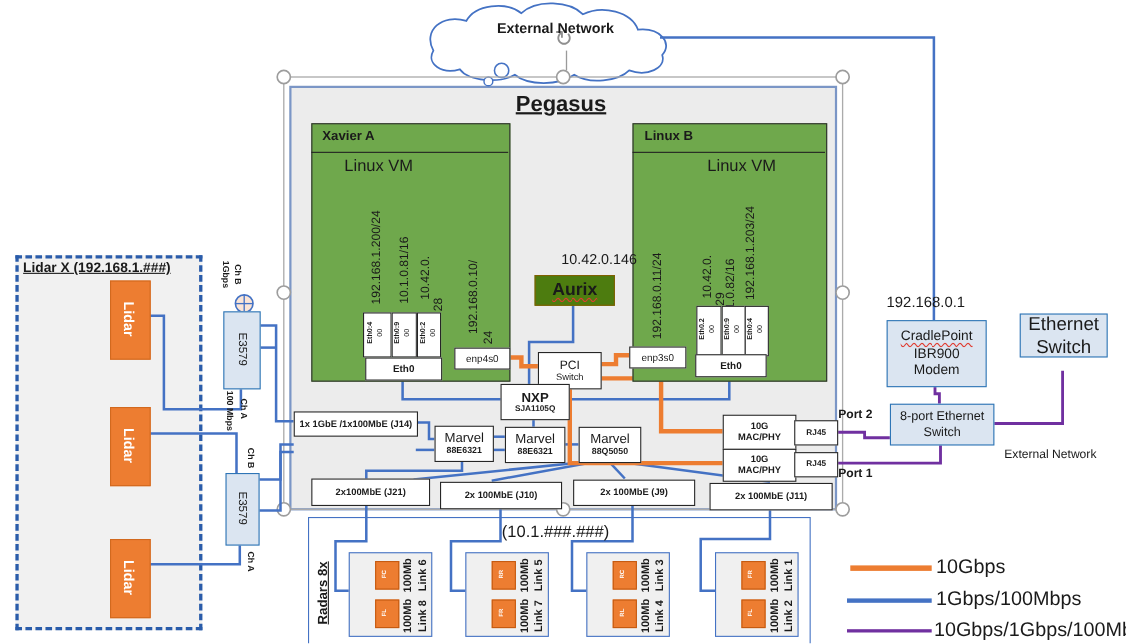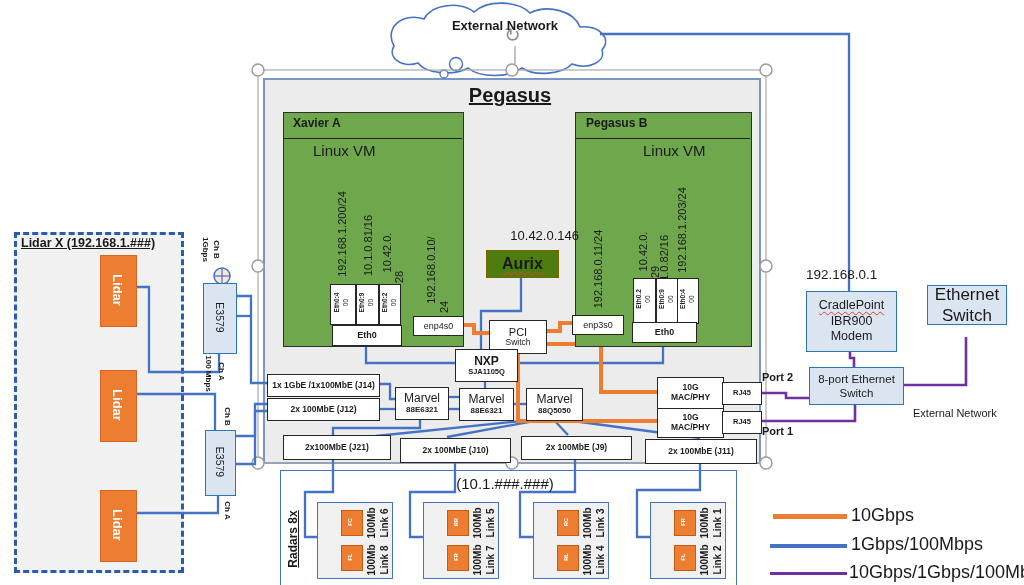--- a/index.html
+++ b/index.html
@@ -146,21 +146,21 @@
     <div class="vt" style="left:381px;top:321px;width:37px;font-size:6.5px;font-weight:700;">Eth0:2</div>
     <div class="vt" style="left:390px;top:321px;width:37px;font-size:6.5px;">00</div>
     <div class="wb" style="left:332px;top:325px;width:68px;height:19px;font-size:9px;font-weight:600;">
       <span>Eth0</span>
       </div>
     <div class="wb" style="left:413px;top:316px;width:49px;height:18px;font-size:9px;">
       <span>enp4s0</span>
       </div>
 
     <div class="gb" style="left:575px;top:112px;width:175px;height:233px;"></div>
-    <div class="abs" style="left:586px;top:116px;font-size:12px;font-weight:700;">Pegasus B</div>
+    <div class="abs" style="left:586px;top:116px;font-size:12px;font-weight:700;">Linux B</div>
     <div class="abs" style="left:575px;top:138px;width:175px;border-top:1.2px solid #222;"></div>
     <div class="abs" style="left:643px;top:142px;font-size:15px;">Linux VM</div>
     <div class="vt" style="left:592px;top:316px;width:94px;font-size:11px;">192.168.0.11/24</div>
     <div class="vt" style="left:637px;top:278px;width:53px;font-size:11px;">10.42.0.</div>
     <div class="vt" style="left:649px;top:278px;width:53px;font-size:11px;text-align:left;">29</div>
     <div class="vt" style="left:658px;top:303px;width:75px;font-size:11px;">10.1.0.82/16</div>
     <div class="vt" style="left:676px;top:278px;width:96px;font-size:11px;">192.168.1.203/24</div>
 
     <div class="wb" style="left:633px;top:278px;width:21px;height:44px;"></div>
     <div class="vt" style="left:635px;top:320px;width:42px;font-size:6.5px;font-weight:700;">Eth0.2</div>
@@ -201,23 +201,20 @@
       <span style="font-size:8px;font-weight:700;">88E6321</span>
       </div>
     <div class="wb" style="left:526px;top:388px;width:55px;height:31px;">
       <span style="font-size:12px;">Marvel</span>
       <span style="font-size:8px;font-weight:700;">88Q5050</span>
       </div>
 
     <div class="wb jlab" style="left:267px;top:374px;width:111px;height:21px;text-align:right;">
       <span>1x 1GbE /1x100MbE (J14)</span>
       </div>
-    <div class="wb jlab" style="left:267px;top:398px;width:111px;height:21px;">
-      <span>2x 100MbE (J12)</span>
-      </div>
     <div class="wb jlab" style="left:283px;top:435px;width:106px;height:23px;">
       <span>2x100MbE (J21)</span>
       </div>
     <div class="wb jlab" style="left:400px;top:438px;width:109px;height:23px;">
       <span>2x 100MbE (J10)</span>
       </div>
     <div class="wb jlab" style="left:521px;top:436px;width:109px;height:22px;">
       <span>2x 100MbE (J9)</span>
       </div>
     <div class="wb jlab" style="left:645px;top:439px;width:110px;height:23px;">

